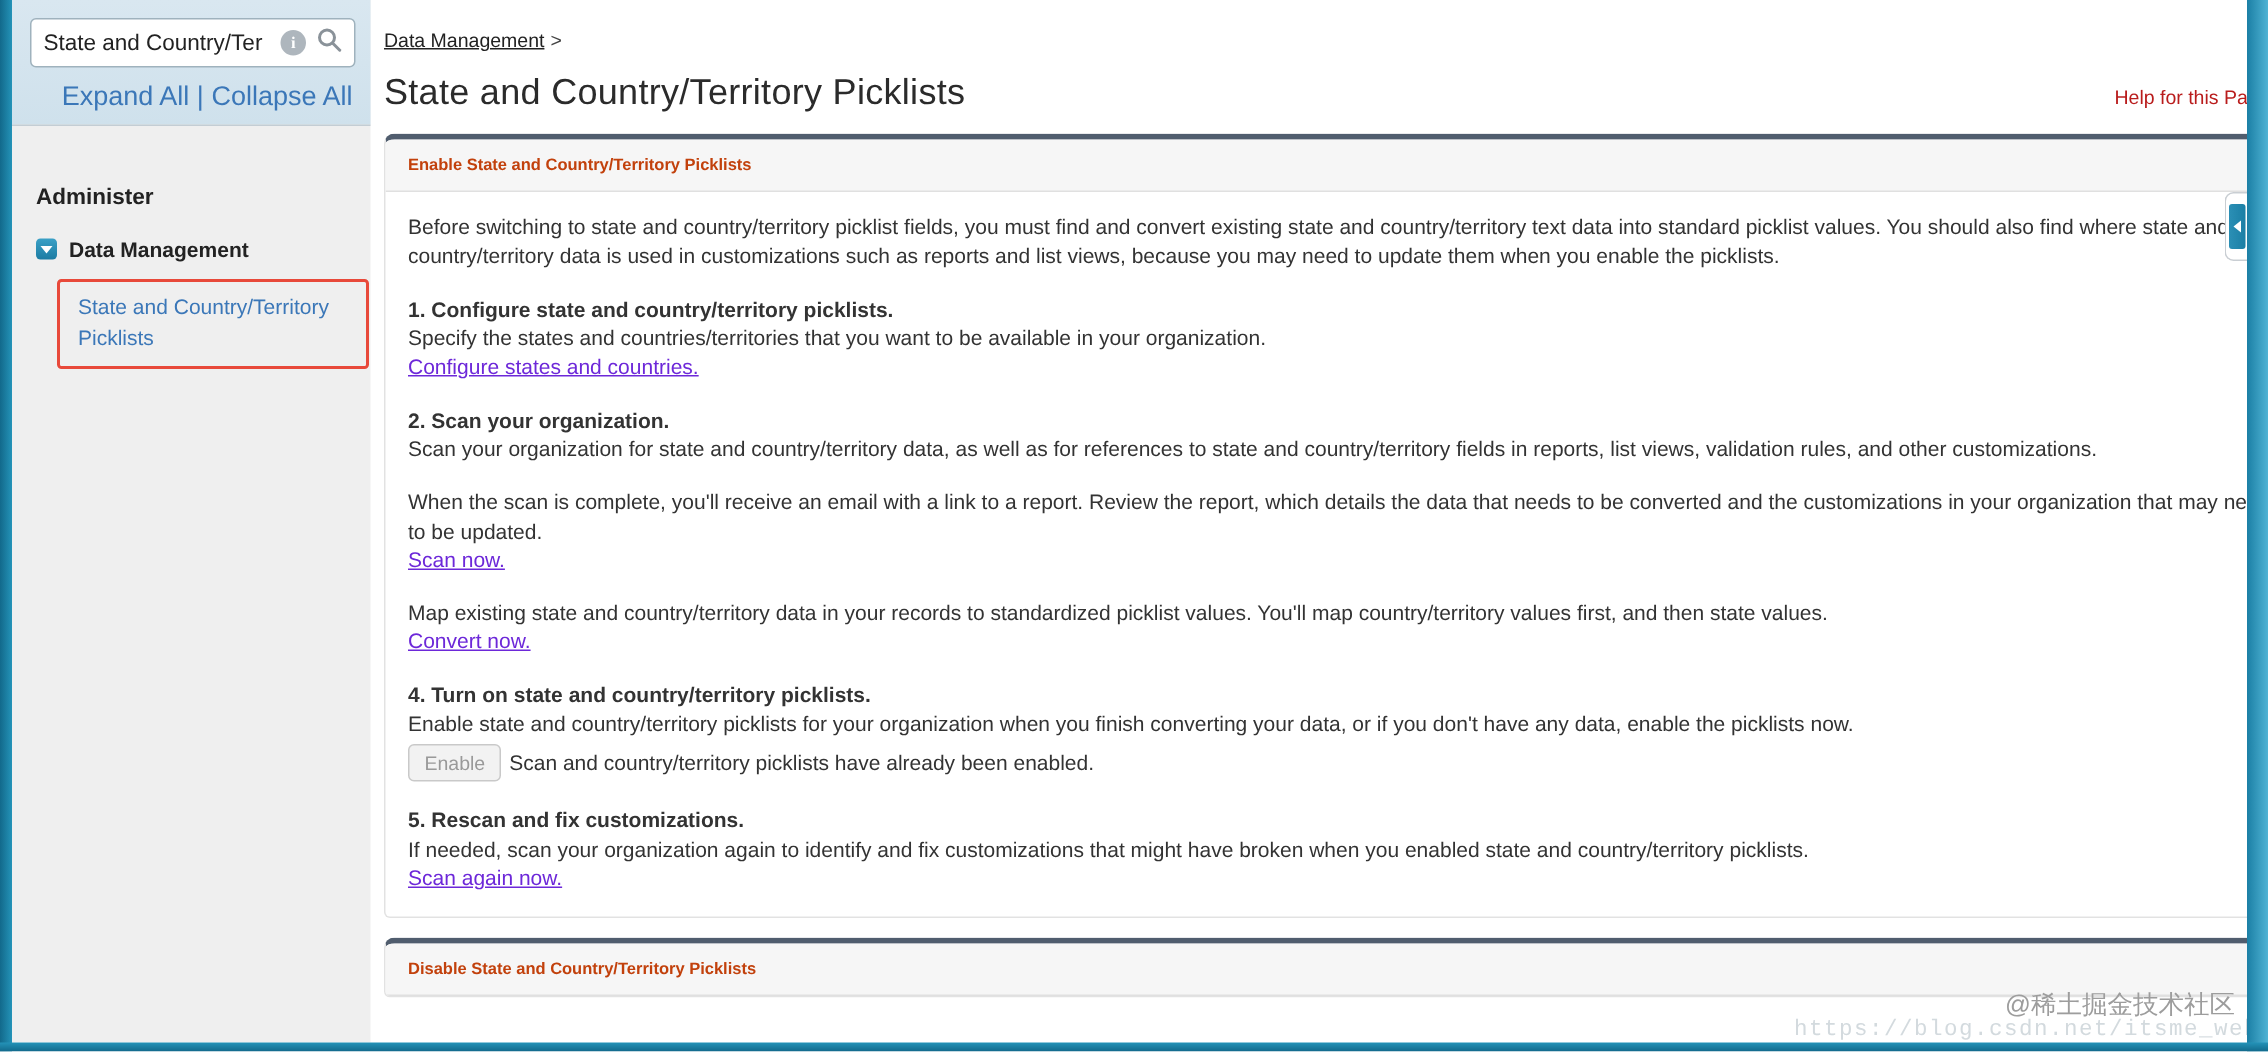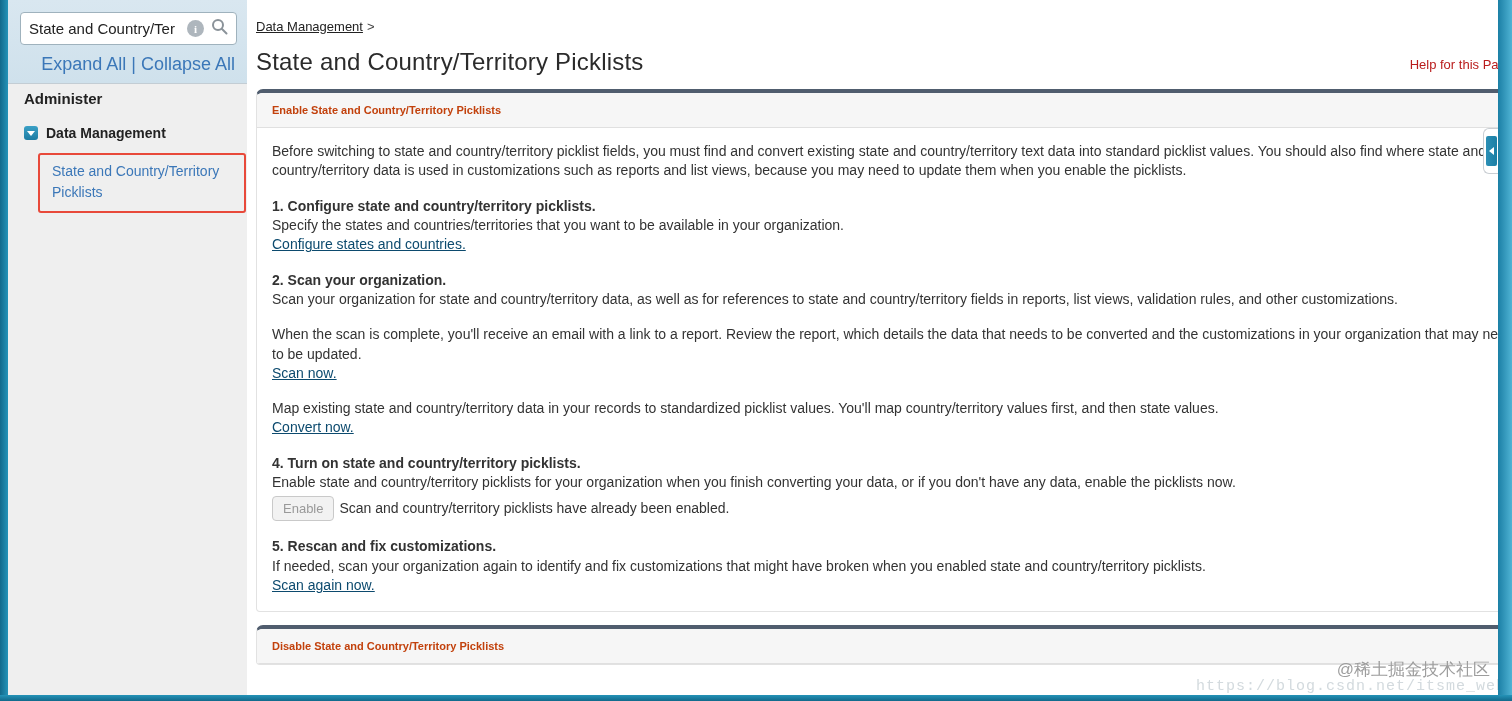--- a/index.html
+++ b/index.html
@@ -48,21 +48,21 @@
     background: #aeb6bd; color: #fff; font-size: 11px; font-weight: bold;
     font-family: "Liberation Serif", serif;
     display: flex; align-items: center; justify-content: center;
     margin: 0 7px 0 4px; flex: none;
   }
   .search-btn { flex: none; display: flex; align-items: center; cursor: pointer; }
   .expand-links {
     text-align: right; font-size: 18px; color: #3b77b8; margin-top: 9px; padding-right: 2px;
   }
   .expand-links a { color: #3b77b8; text-decoration: none; cursor: pointer; }
-  .sidebar-body { padding: 6px 12px 0 16px; }
+  .sidebar-body { padding: 39px 12px 0 16px; }
   .admin-heading { font-size: 15px; font-weight: bold; color: #222; margin-bottom: 18px; }
   .tree-parent { display: flex; align-items: center; font-size: 14px; font-weight: bold; color: #222; }
   .tree-toggle {
     width: 14px; height: 14px; border-radius: 3px;
     background: linear-gradient(180deg,#3aa0c6,#1c7ca3);
     display: flex; align-items: center; justify-content: center;
     margin-right: 8px; cursor: pointer; flex: none;
   }
   .tree-toggle .tri {
     width: 0; height: 0; border-left: 4px solid transparent;
@@ -104,21 +104,21 @@
     overflow: hidden;
     background: #fff;
   }
   .panel-header {
     background: #f6f6f6; border-bottom: 1px solid #e0e0e0;
     padding: 11px 15px; font-size: 11px; font-weight: bold; color: #c2410c;
   }
   .panel-body { padding: 14px 15px 16px 15px; font-size: 14px; line-height: 1.38; color: #333; }
   .step { margin-top: 16px; }
   .step-heading { font-weight: bold; }
-  .text-link { color: #0c4a6e; text-decoration: underline; cursor: pointer; }
+  .text-link { color: #6d28d9; text-decoration: underline; cursor: pointer; }
   .btn-row { margin-top: 4px; display: flex; align-items: center; }
   .btn {
     font-family: "Liberation Sans", sans-serif;
     font-size: 13px; font-weight: bold; color: #333;
     background: linear-gradient(180deg, #ffffff, #e4e4e4);
     border: 1px solid #b0b0b0; border-radius: 4px;
     padding: 4px 10px; cursor: pointer;
   }
   .btn[disabled] {
     color: #999; font-weight: normal;

